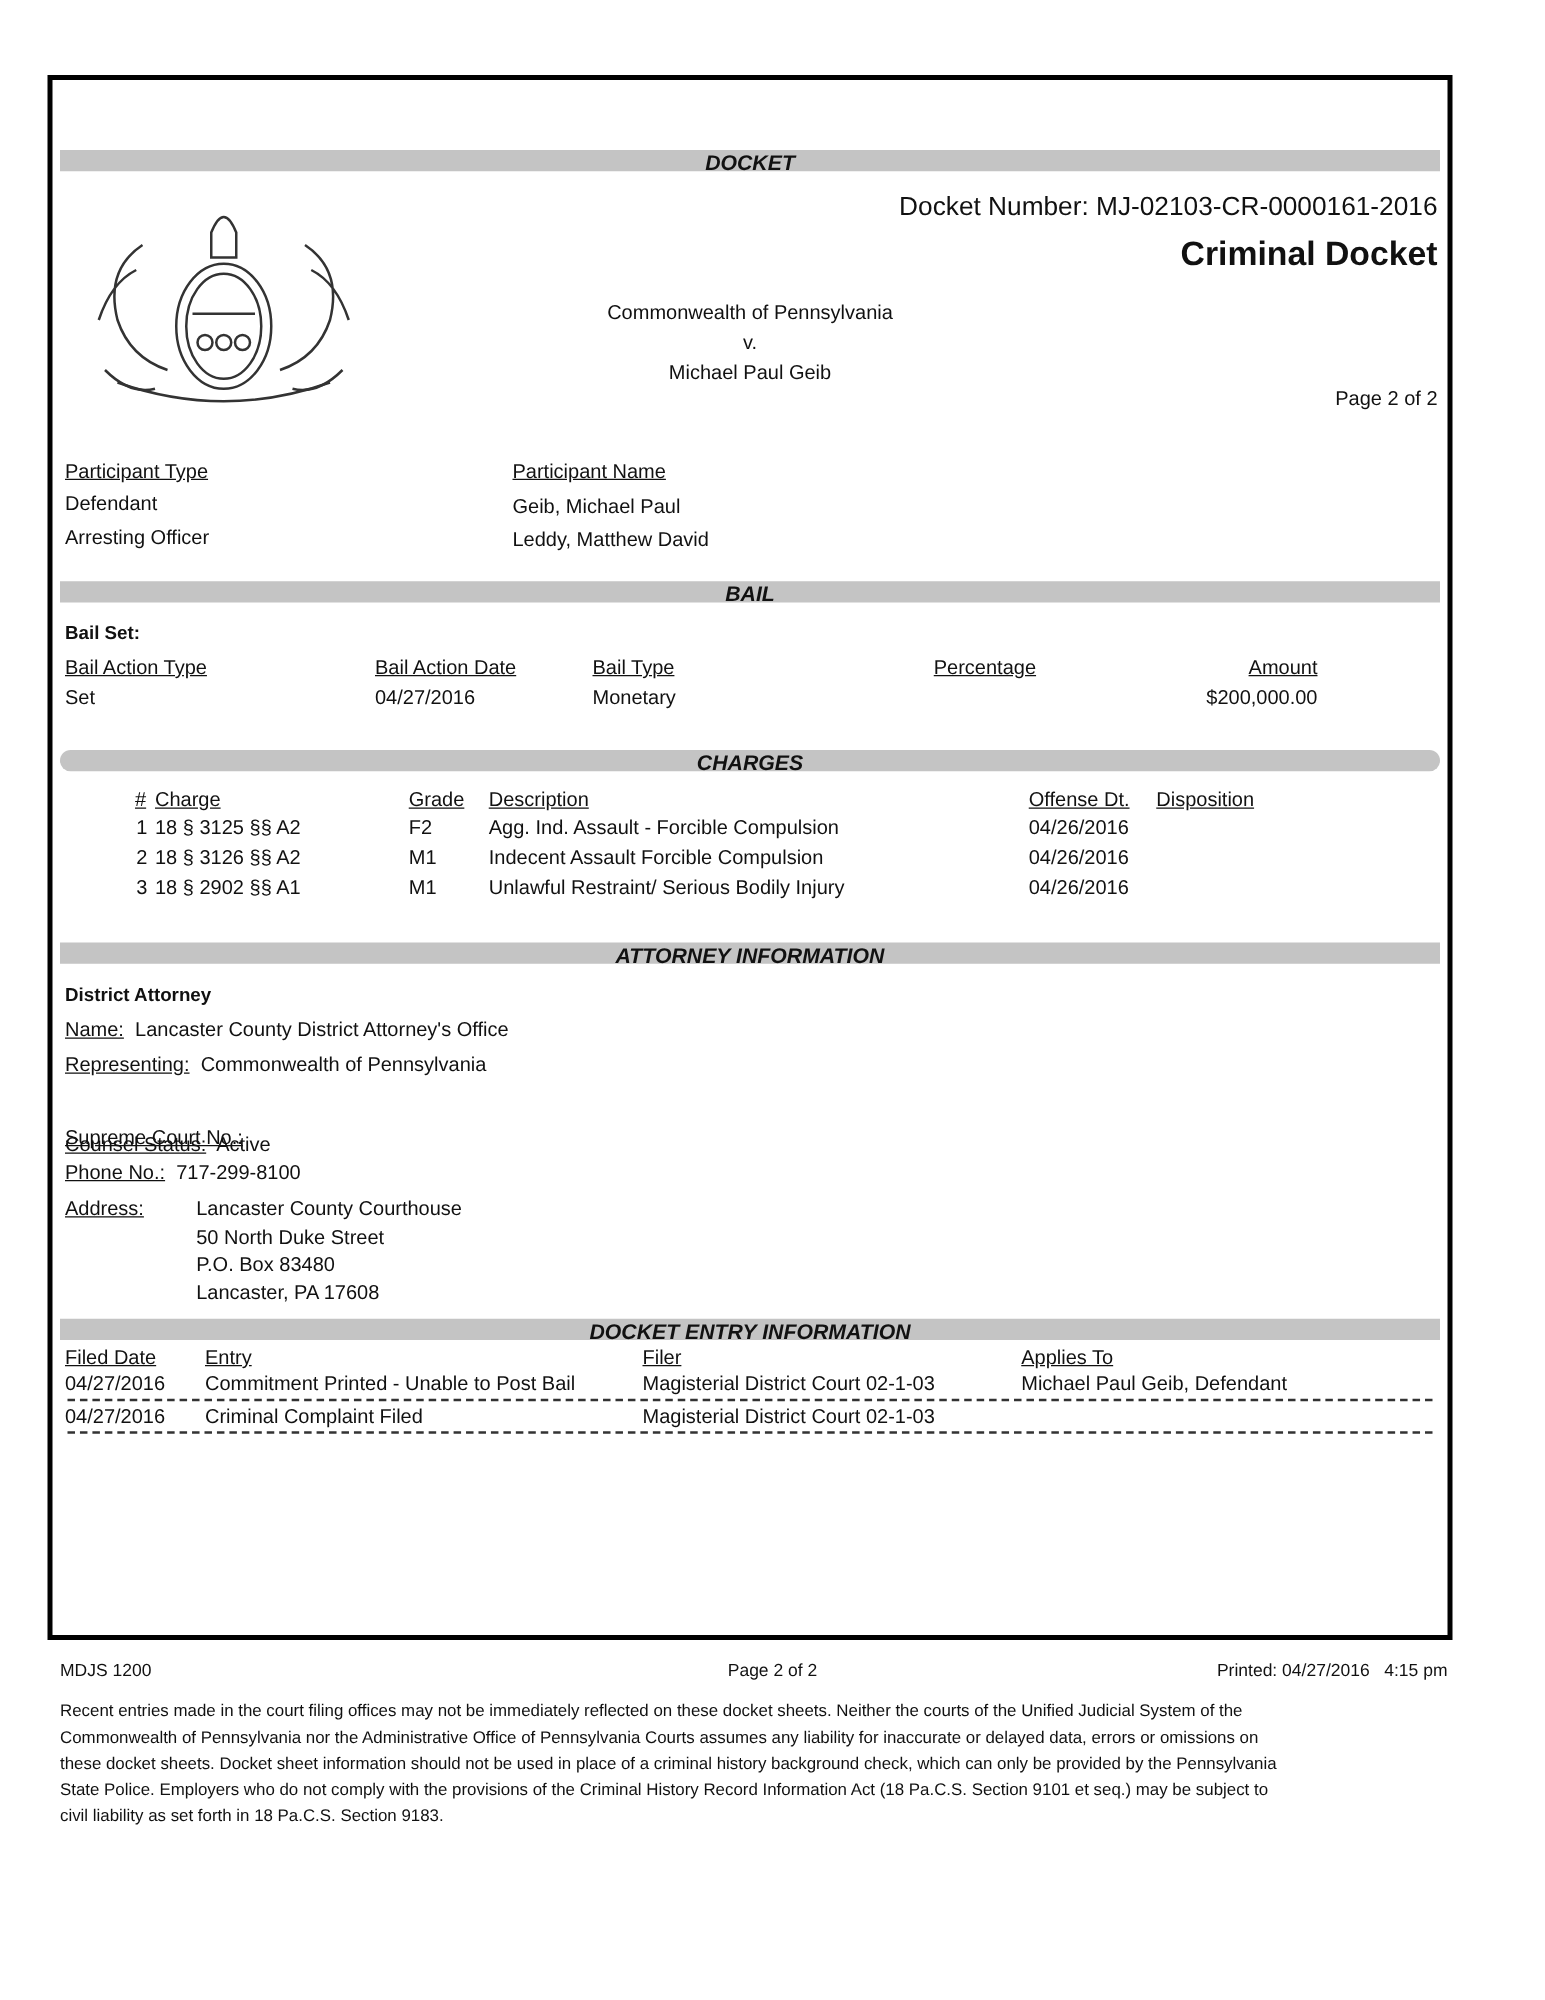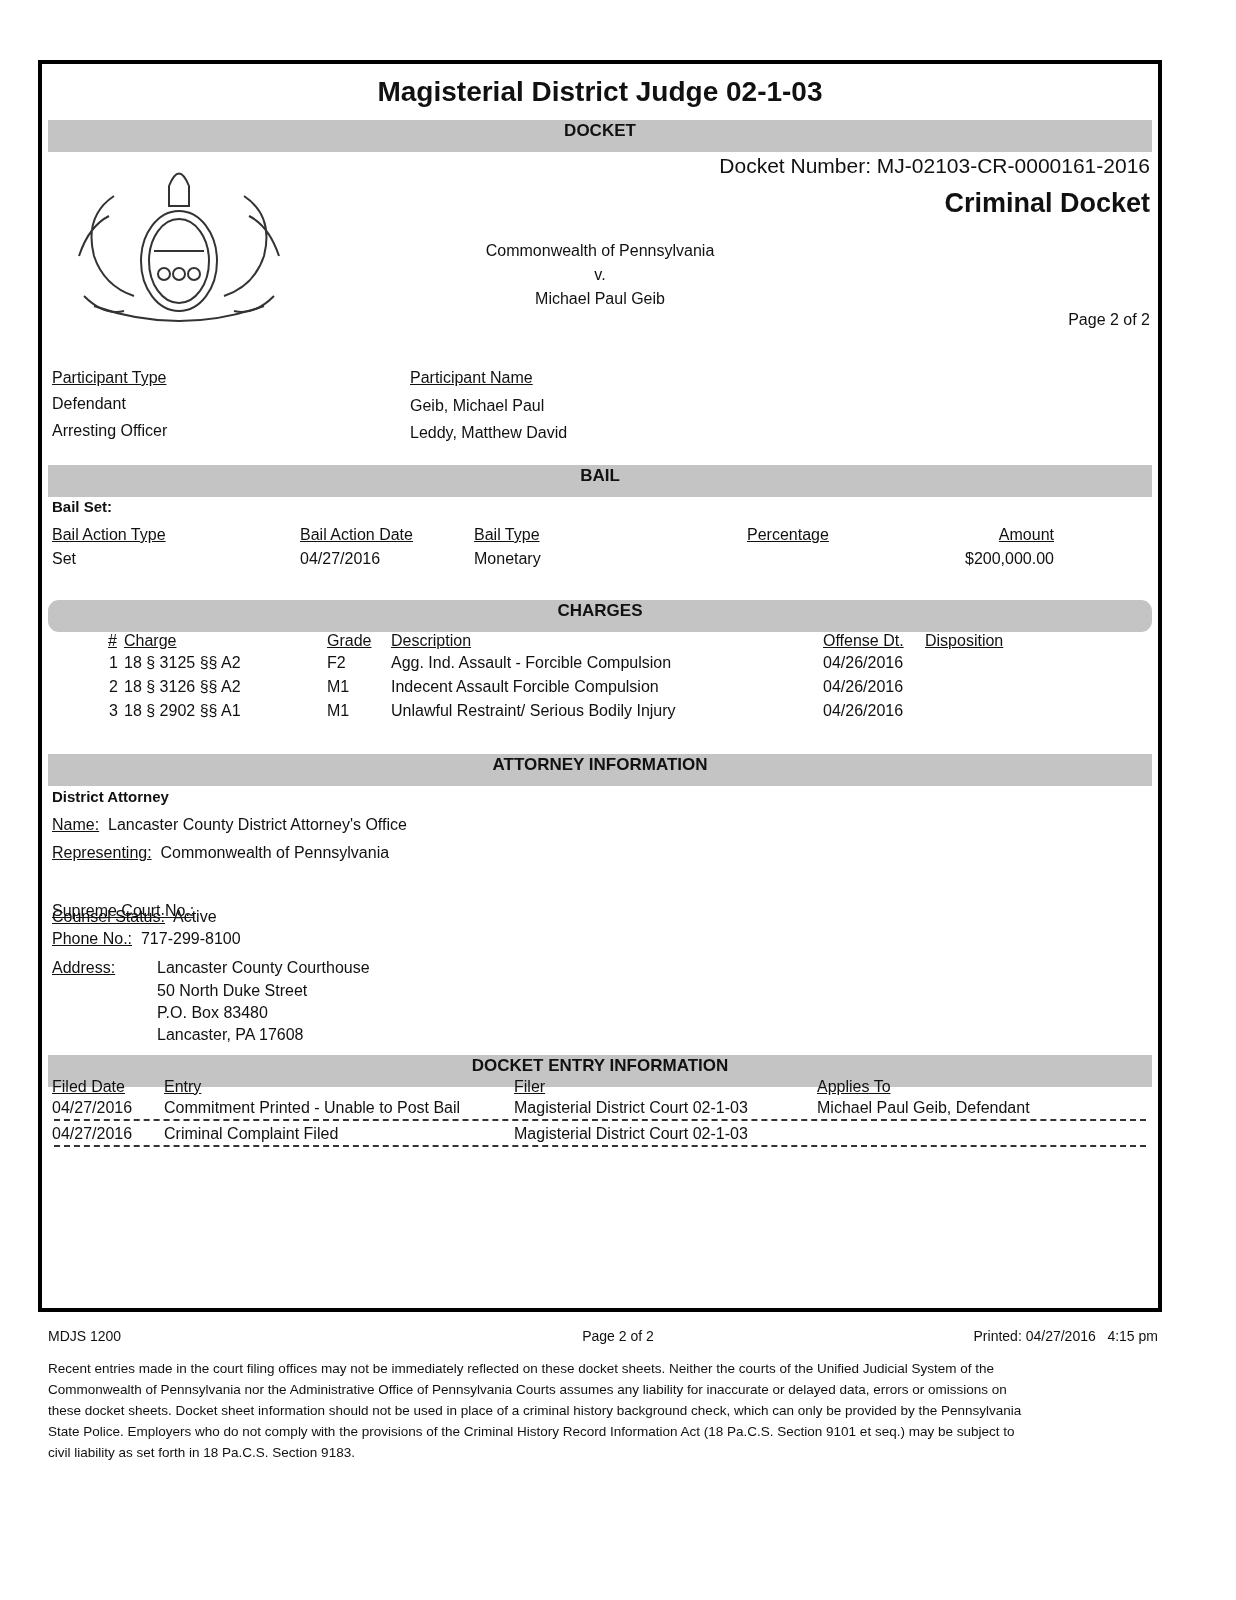--- a/index.html
+++ b/index.html
@@ -1,32 +1,31 @@
 <!DOCTYPE html>
 <html><head>
 <meta charset="utf-8">
 <style>
   html, body { margin: 0; padding: 0; background: #ffffff; }
   body { width: 1236px; height: 1600px; position: relative; font-family: "Liberation Sans", sans-serif; color: #111; }
   .frame { position: absolute; left: 38px; top: 60px; width: 1124px; height: 1252px; border: 4px solid #000; box-sizing: border-box; }
   .title { position: absolute; left: 0; right: 0; top: 12px; text-align: center; font-weight: bold; font-size: 28px; }
-  .bar { position: absolute; left: 6px; right: 6px; height: 32px; background: #c4c4c4; text-align: center; font-weight: bold; font-size: 17px; line-height: 22px; }
+  .bar { position: absolute; left: 6px; right: 6px; height: 17px; background: #c4c4c4; text-align: center; font-weight: bold; font-size: 17px; line-height: 22px; font-style: italic; }
   .abs { position: absolute; white-space: nowrap; }
   .u { text-decoration: underline; }
   .t16 { font-size: 16px; }
   .seal { position: absolute; left: 12px; top: 92px; width: 250px; height: 170px; }
   .dash { position: absolute; left: 12px; right: 12px; height: 0; border-top: 2px dashed #333; }
   .footer { position: absolute; font-size: 14px; white-space: nowrap; }
   .disclaimer { position: absolute; left: 48px; top: 1358px; width: 990px; font-size: 13.5px; line-height: 21px; }
 </style>
 </head>
 <body>
 
 <div class="frame">
-  <div class="title">Magisterial District Judge 02-1-03</div>
   <div class="bar" style="top:56px;">DOCKET</div>
 
   <svg class="seal" viewBox="0 0 250 170">
     <g fill="none" stroke="#333" stroke-width="2">
       <ellipse cx="125" cy="105" rx="38" ry="50"></ellipse>
       <ellipse cx="125" cy="105" rx="30" ry="42"></ellipse>
       <path d="M115 30 q10 -25 20 0 v20 h-20 z"></path>
       <path d="M60 40 q-30 20 -20 60 q10 30 40 40 M55 60 q-20 10 -30 40"></path>
       <path d="M190 40 q30 20 20 60 q-10 30 -40 40 M195 60 q20 10 30 40"></path>
       <path d="M40 150 q85 30 170 0"></path>

